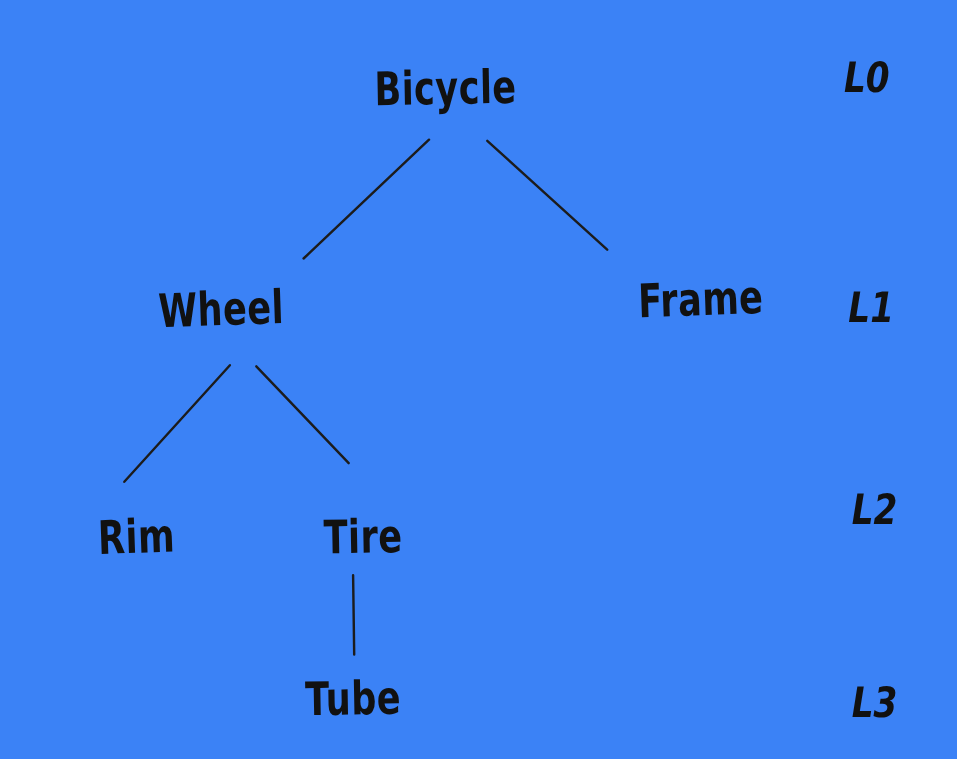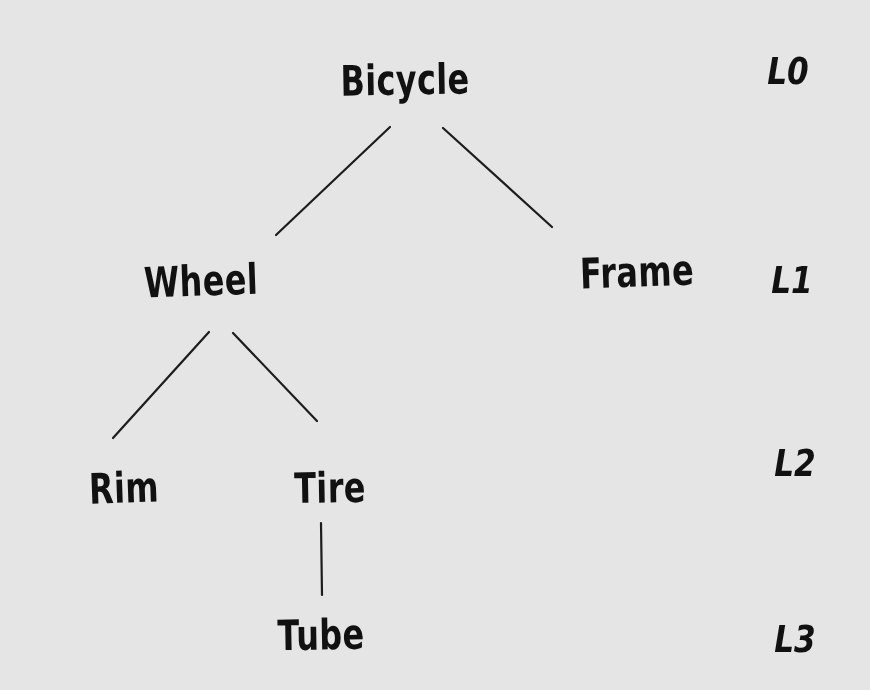--- a/index.html
+++ b/index.html
@@ -4,21 +4,21 @@
 <style>
   html, body {
     margin: 0;
     padding: 0;
     background: #ffffff;
   }
   .canvas {
     position: relative;
     width: 870px;
     height: 690px;
-    background: #e5e5e5;
+    background: #3b82f6;
     overflow: hidden;
     font-family: "DejaVu Sans", sans-serif;
     color: #111111;
   }
   .edges {
     position: absolute;
     left: 0;
     top: 0;
     width: 870px;
     height: 690px;

